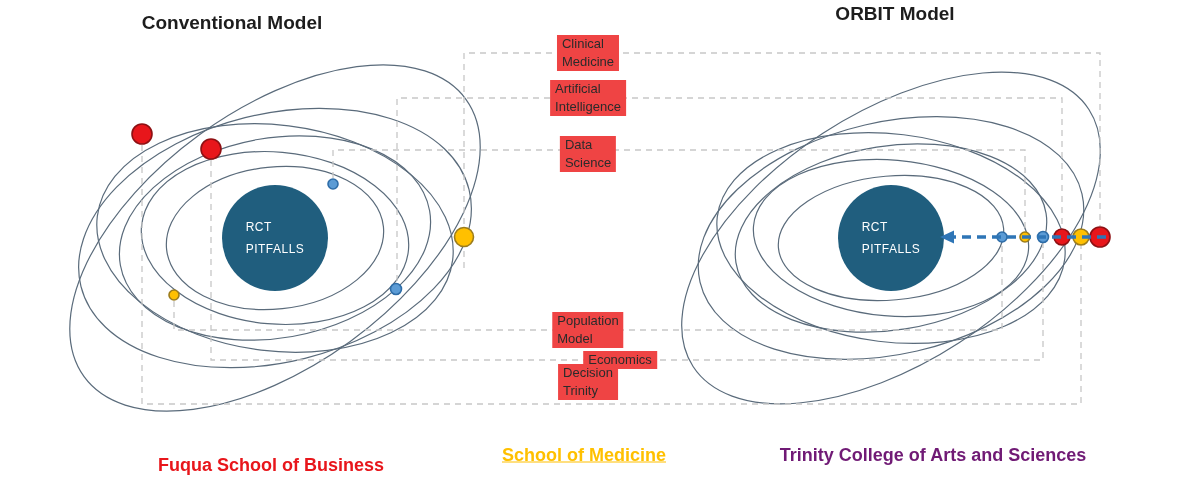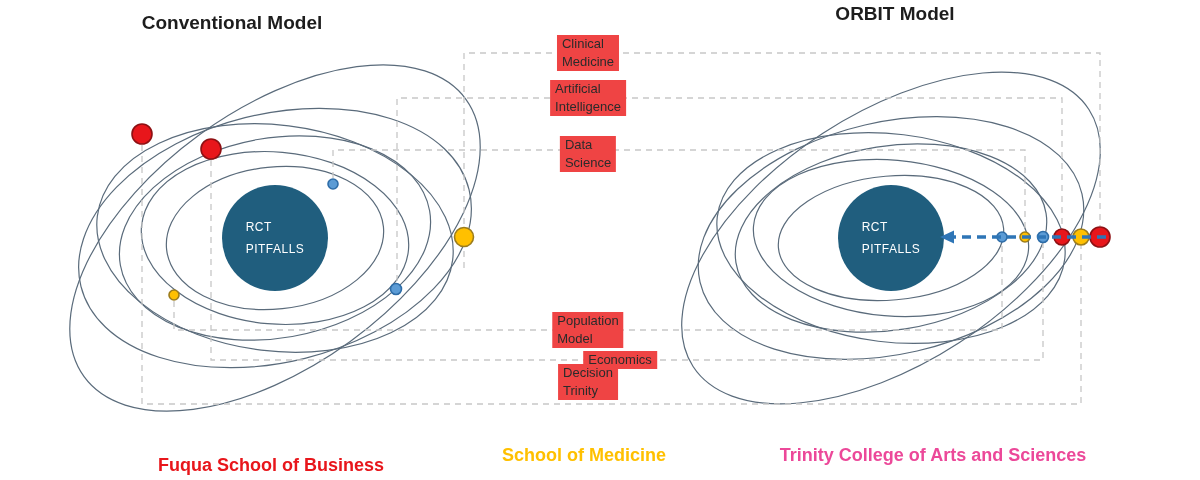--- a/index.html
+++ b/index.html
@@ -100,16 +100,16 @@
       <div class="disc" style="left: 588px; top: 360px; margin-left: 32px;">
         <div>Economics</div>
       </div>
       <div class="disc" style="left: 588px; top: 382px;">
         <div>Decision</div>
         <div>Trinity</div>
       </div>
     </div>
   <div id="legend">
       <div class="legend-item" style="left: 271px; top: 455px; color: rgb(232, 22, 27); margin-top: 10px;">Fuqua School of Business</div>
-      <div class="legend-item" style="left: 584px; top: 455px; color: rgb(255, 192, 0);">School of Medicine</div>
-      <div class="legend-item" style="left: 933px; top: 455px; color: #ec4899;">Trinity College of Arts and Sciences</div>
+      <div class="legend-item" style="left: 584px; top: 455px; color: rgb(255, 192, 0); text-decoration: underline;">School of Medicine</div>
+      <div class="legend-item" style="left: 933px; top: 455px; color: #701a75;">Trinity College of Arts and Sciences</div>
     </div>
 </div>
 
 </body></html>

